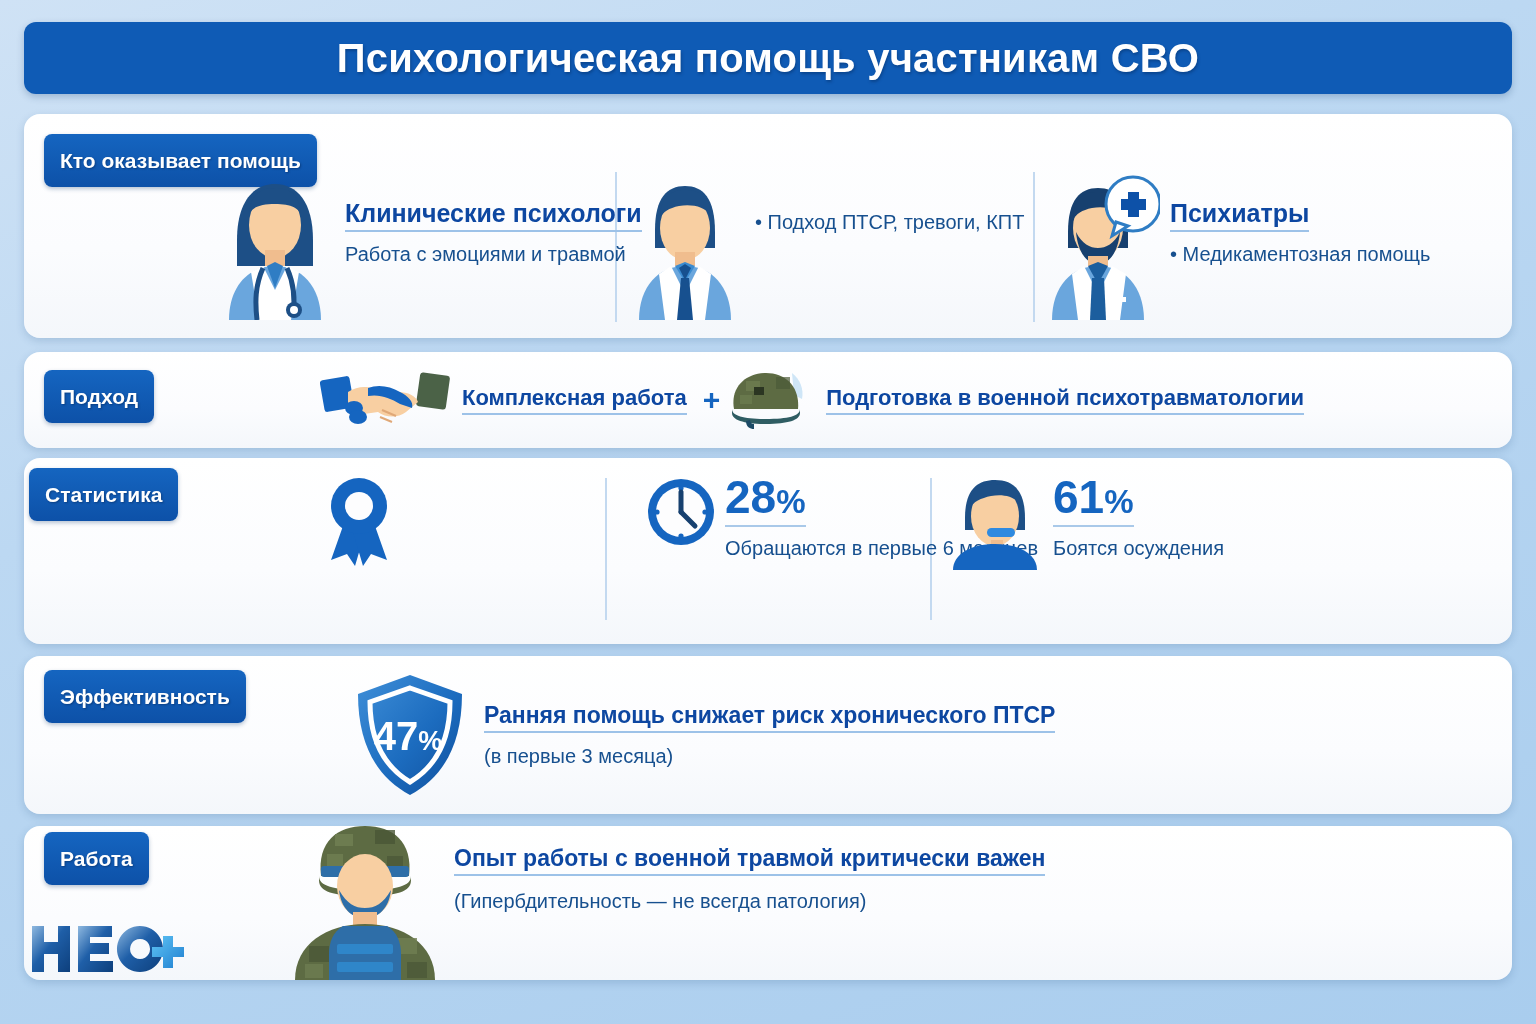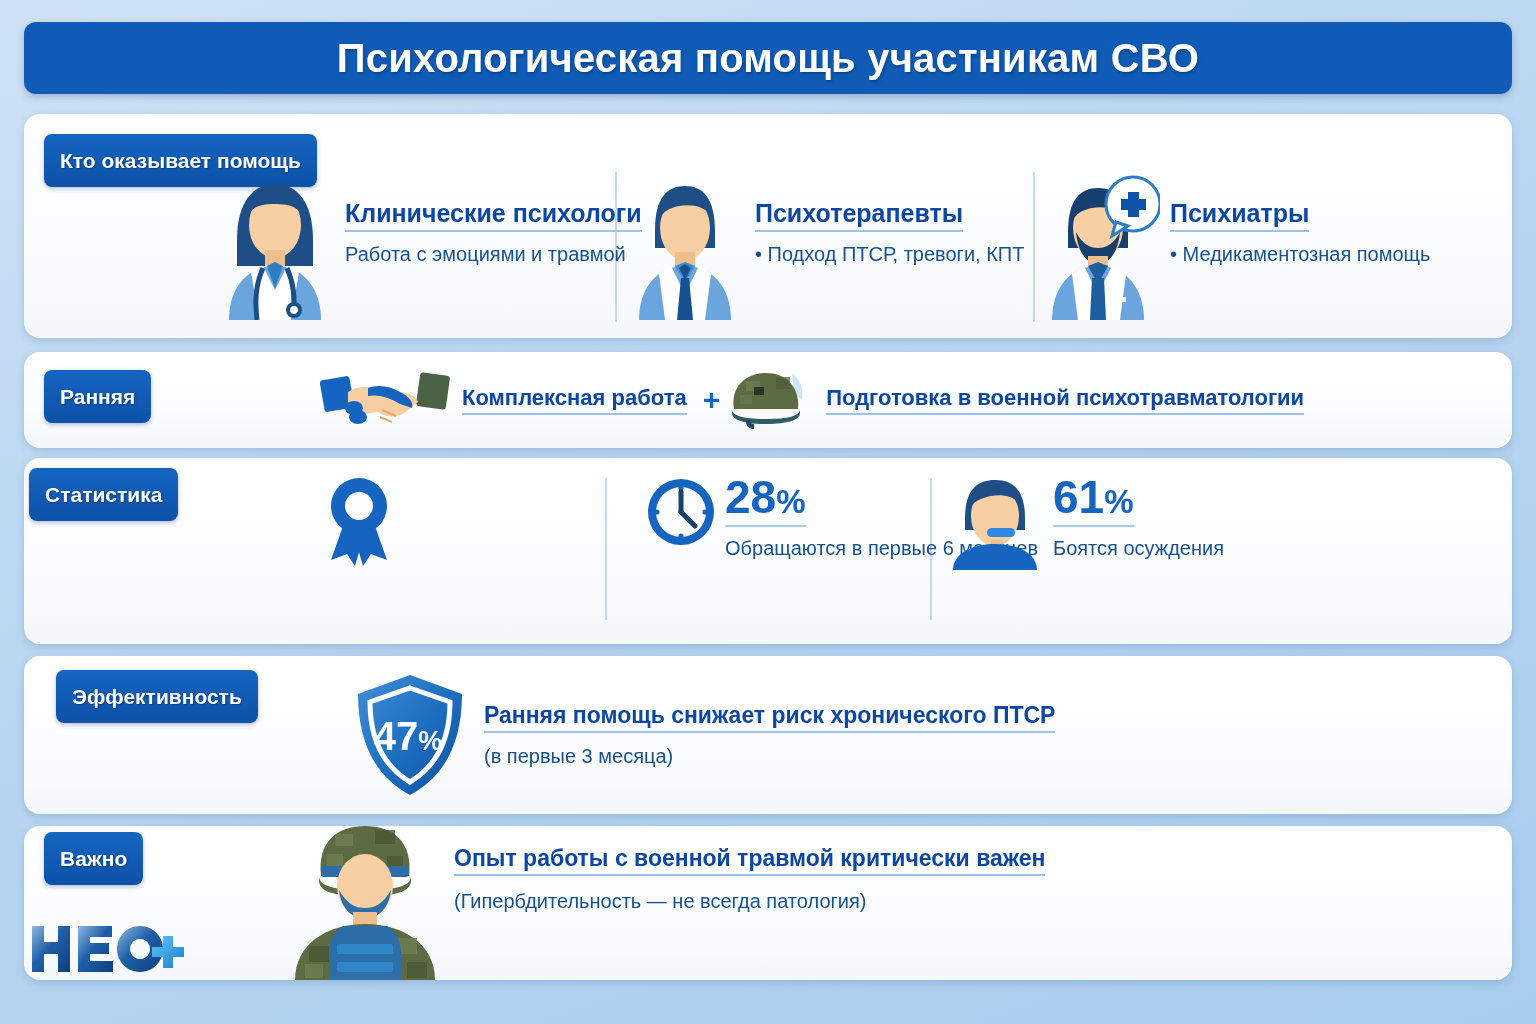--- a/index.html
+++ b/index.html
@@ -41,21 +41,21 @@
     position:absolute; background:linear-gradient(180deg,#1565c0 0%,#0d51a8 100%);
     color:#fff; font-weight:bold; border-radius:8px;
     display:flex; align-items:center; justify-content:center;
     padding:0 16px; height:53px; font-size:21px; white-space:nowrap;
     box-shadow:0 2px 4px rgba(20,60,110,.3);
     text-shadow:1px 1px 2px rgba(0,25,60,.4);
   }
   #chip-who{ left:44px; top:134px; }
   #chip-approach{ left:44px; top:370px; }
   #chip-stats{ left:29px; top:468px; }
-  #chip-eff{ left:56px; top:670px; }
+  #chip-eff{ left:44px; top:670px; }
   #chip-important{ left:44px; top:832px; }
 
   
   .h-blue{ color:#0d47a1; font-weight:bold; }
   .body-blue{ color:#17508f; }
   .ul{ border-bottom:2px solid #9dc2e8; display:inline-block; padding-bottom:2px; }
 
   
   .spec{ position:absolute; display:flex; align-items:flex-start; }
   #spec-0{ left:215px; top:170px; }
@@ -157,21 +157,20 @@
       <path d="M35 48 C35 28 45 20 60 20 C76 20 86 28 86 46 C80 36 66 34 54 36 C44 38 38 42 35 48 Z" fill="#1d4f86"></path>
       <path d="M50 82 h20 v14 h-20 z" fill="#f0bd8e"></path>
       <path d="M14 150 C14 116 34 96 60 96 C86 96 106 116 106 150 Z" fill="#6aa6dd"></path>
       <path d="M46 96 L60 124 L74 96 L86 104 L80 150 L40 150 L34 104 Z" fill="#ffffff"></path>
       <path d="M50 96 L60 112 L70 96 L60 92 Z" fill="#3a8bd0"></path>
       <path d="M56 108 L64 108 L68 150 L52 150 Z" fill="#17508f"></path>
       <path d="M54 98 L60 110 L66 98 L60 94 Z" fill="#17508f"></path>
     </g>
   </svg>
   <div class="txt">
-    <div class="name h-blue"><span class="ul">Психотерапевты</span></div>
     <div class="desc body-blue">
       <span>•&nbsp;</span><span>Подход ПТСР, тревоги, КПТ</span>
     </div>
   </div>
 </div>
 
 <div class="spec" id="spec-2">
   <svg class="avatar" viewBox="0 0 120 150">
     <g>
       <path d="M28 62 C28 30 40 18 58 18 C76 18 88 30 88 62 L88 78 L28 78 Z" fill="#17406f"></path>
@@ -193,21 +192,21 @@
   </svg>
   <div class="txt">
     <div class="name h-blue"><span class="ul">Психиатры</span></div>
     <div class="desc body-blue">
       <span>•&nbsp;</span><span>Медикаментозная помощь</span>
     </div>
   </div>
 </div>
 
 <div class="panel" id="panel-approach"></div>
-<div class="chip" id="chip-approach">Ранняя</div>
+<div class="chip" id="chip-approach">Подход</div>
 
 <div id="approach-row">
   <svg class="handshake" viewBox="0 0 130 60">
     <rect x="2" y="8" width="30" height="32" rx="3" fill="#1565c0" transform="rotate(-10 17 24)"></rect>
     <rect x="98" y="4" width="30" height="34" rx="3" fill="#4b6247" transform="rotate(8 113 21)"></rect>
     <path d="M28 22 C40 14 54 16 62 24 L78 22 C88 22 96 26 98 32 L86 42 C78 48 66 48 58 42 L44 44 C36 44 30 38 28 32 Z" fill="#f8cfa2"></path>
     <path d="M48 18 C58 14 70 16 80 22 C88 26 94 32 92 38 L80 34 C70 28 60 24 48 26 Z" fill="#1565c0"></path>
     <ellipse cx="34" cy="38" rx="9" ry="7" fill="#1565c0"></ellipse>
     <ellipse cx="38" cy="47" rx="9" ry="7" fill="#1565c0"></ellipse>
     <path d="M62 40 L76 46 M60 47 L72 52" stroke="#e0a877" stroke-width="2" fill="none"></path>
@@ -289,21 +288,21 @@
     <path d="M60 16 L100 30 C100 70 85 95 60 110 C35 95 20 70 20 30 Z" fill="none" stroke="#ffffff" stroke-width="5"></path>
     <text x="58" y="78" font-family="Liberation Sans, sans-serif" font-size="40" font-weight="bold" fill="#ffffff" text-anchor="middle">47<tspan font-size="27">%</tspan></text>
   </svg>
   <div class="etxt">
     <div class="eh h-blue"><span class="ul">Ранняя помощь снижает риск хронического ПТСР</span></div>
     <div class="es">(в первые 3 месяца)</div>
   </div>
 </div>
 
 <div class="panel" id="panel-important"></div>
-<div class="chip" id="chip-important">Важно</div>
+<div class="chip" id="chip-important">Работа</div>
 
 <div id="imp-row">
   <svg class="soldier" viewBox="0 0 165 160">
     <g>
       <path d="M38 56 C34 22 54 6 82 6 C110 6 130 22 126 56 Z" fill="#5d6b43"></path>
       <path d="M52 14 h18 v12 h-18 z" fill="#707f52" opacity=".85"></path>
       <path d="M92 10 h20 v14 h-20 z" fill="#4a5636" opacity=".8"></path>
       <path d="M44 34 h16 v12 h-16 z" fill="#707f52" opacity=".8"></path>
       <path d="M104 36 h16 v12 h-16 z" fill="#4a5636" opacity=".7"></path>
       <rect x="38" y="46" width="88" height="11" rx="3" fill="#2e6ea8"></rect>

